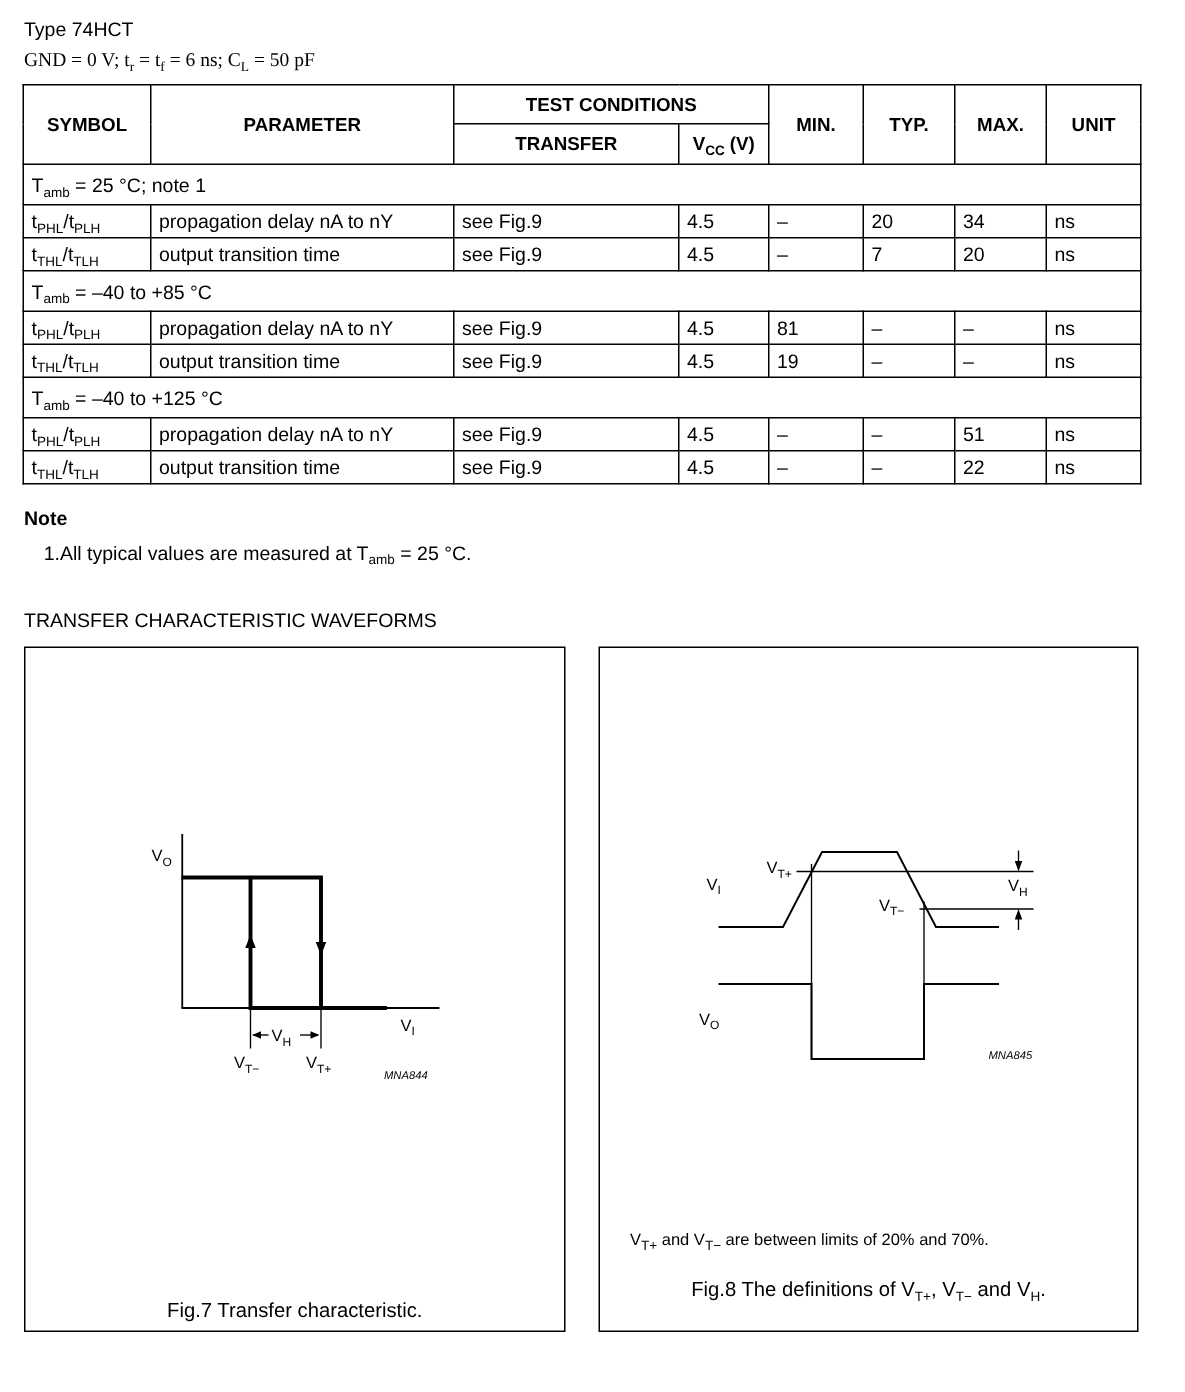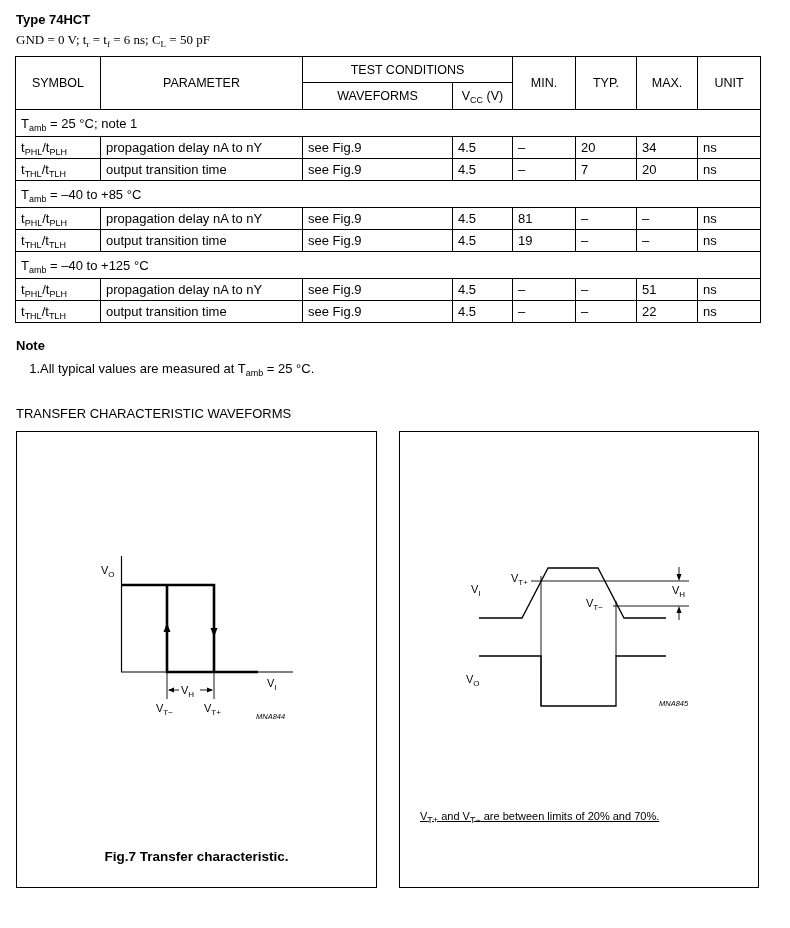--- a/index.html
+++ b/index.html
@@ -1,26 +1,26 @@
 <!DOCTYPE html>
 <html><head>
 <meta charset="utf-8">
 <style>
   html, body { margin:0; padding:0; background:#ffffff; }
   body { width:790px; height:928px; position:relative; overflow:hidden;
          font-family:"Liberation Sans", sans-serif; color:#000; }
   .abs { position:absolute; }
-  .title { left:16px; top:12px; font-size:13px; font-weight:bold; }
+  .title { left:16px; top:12px; font-size:13px; font-weight:normal; }
   .subtitle { left:16px; top:32px; font-size:13px;font-family:Liberation Serif, serif; }
   sub { font-size:9px; vertical-align:-3px; line-height:0; }
   table.spec { position:absolute; left:15px; top:56px; border-collapse:collapse;
                font-size:13px; table-layout:fixed; width:745px; }
   table.spec td, table.spec th { border:1.2px solid #000; padding:0 0 0 5px; height:21px;
                vertical-align:middle; white-space:nowrap; overflow:hidden; }
-  table.spec th { font-weight:normal; text-align:center; padding:0; font-size:12.5px; }
+  table.spec th { font-weight:bold; text-align:center; padding:0; font-size:12.5px; }
   table.spec tr.hdr1 th { height:25px; }
   table.spec tr.hdr2 th { height:26px; }
   table.spec td.group { font-weight:normal; height:26px; }
   table.spec td.group b { font-weight:normal; }
   .note-h { left:16px; top:338px; font-size:13px; font-weight:bold; }
   .note-1 { left:16px; top:361px; font-size:13px;text-align:right; }
   .note-1 .num { display:inline-block; width:24px; }
   .section { left:16px; top:406px; font-size:13px; font-weight:normal; }
   .figbox { position:absolute; border:1.3px solid #000; background:#fff; }
   .caption { position:absolute; font-size:13.5px; text-align:center; width:100%; }
@@ -48,22 +48,22 @@
       <tr class="hdr1">
     <th rowspan="2">SYMBOL</th>
     <th rowspan="2">PARAMETER</th>
     <th colspan="2">TEST CONDITIONS</th>
     <th rowspan="2">MIN.</th>
     <th rowspan="2">TYP.</th>
     <th rowspan="2">MAX.</th>
     <th rowspan="2">UNIT</th>
   </tr>
   <tr class="hdr2">
-    <th>WAVEFORMS</th>
-    <th style="font-weight:normal"><span>V</span><sub>CC</sub><span> (V)</span></th>
+    <th>TRANSFER</th>
+    <th style="font-weight:bold"><span>V</span><sub>CC</sub><span> (V)</span></th>
   </tr>
 
   <tr>
         <td colspan="8" class="group"><b><span>T</span><sub>amb</sub><span> = 25 °C</span></b><span>; note 1</span></td>
       </tr>
   <tr>
     <td><span>t</span><sub>PHL</sub><span>/t</span><sub>PLH</sub></td>
     <td>propagation delay nA to nY</td>
     <td>see Fig.9</td>
     <td>4.5</td>
@@ -158,21 +158,21 @@
       <line x1="199" y1="689" x2="211" y2="689" stroke="#000" stroke-width="0.9"></line>
       <polygon points="212,689 206,686.5 206,691.5" fill="#000"></polygon>
       <text x="100" y="573" font-size="11"><tspan>V</tspan><tspan dy="3" font-size="8">O</tspan></text>
       <text x="266" y="686" font-size="11"><tspan>V</tspan><tspan dy="3" font-size="8">I</tspan></text>
       <text x="180" y="693" font-size="11"><tspan>V</tspan><tspan dy="3" font-size="8">H</tspan></text>
       <text x="155" y="711" font-size="11"><tspan>V</tspan><tspan dy="3" font-size="8">T−</tspan></text>
       <text x="203" y="711" font-size="11"><tspan>V</tspan><tspan dy="3" font-size="8">T+</tspan></text>
       <text x="255" y="718" font-size="7.5" font-style="italic">MNA844</text>
     </g>
   </svg>
-  <div class="caption" style="top:417px;font-weight:bold;">Fig.7  Transfer characteristic.</div>
+  <div class="caption" style="top:434px;">Fig.7  Transfer characteristic.</div>
 </div>
 
 <div class="figbox" style="left:399px; top:431px; width:358px; height:455px;">
   <svg width="358" height="455" style="position:absolute; left:0; top:0;">
     <g transform="translate(-399,-431)">
 
       <polyline points="478,617 521,617 547,567 597,567 623,617 665,617" fill="none" stroke="#000" stroke-width="1.3"></polyline>
 
       <line x1="530" y1="580" x2="688" y2="580" stroke="#000" stroke-width="0.9"></line>
       <line x1="612" y1="605" x2="688" y2="605" stroke="#000" stroke-width="0.9"></line>
@@ -187,14 +187,15 @@
       <line x1="678" y1="609" x2="678" y2="619" stroke="#000" stroke-width="0.9"></line>
       <polygon points="678,605 675.5,612 680.5,612" fill="#000"></polygon>
       <text x="470" y="592" font-size="11"><tspan>V</tspan><tspan dy="3" font-size="8">I</tspan></text>
       <text x="510" y="581" font-size="11"><tspan>V</tspan><tspan dy="3" font-size="8">T+</tspan></text>
       <text x="585" y="606" font-size="11"><tspan>V</tspan><tspan dy="3" font-size="8">T−</tspan></text>
       <text x="671" y="593" font-size="11"><tspan>V</tspan><tspan dy="3" font-size="8">H</tspan></text>
       <text x="465" y="682" font-size="11"><tspan>V</tspan><tspan dy="3" font-size="8">O</tspan></text>
       <text x="658" y="705" font-size="7.5" font-style="italic">MNA845</text>
     </g>
   </svg>
-  <div class="abs small" style="left:20px; top:378px;text-decoration:underline;"><span>V</span><sub>T+</sub><span> and V</span><sub>T−</sub><span> are between limits of 20% and 70%.</span></div>
+  <div class="abs small" style="left:20px; top:389px;"><span>V</span><sub>T+</sub><span> and V</span><sub>T−</sub><span> are between limits of 20% and 70%.</span></div>
+  <div class="caption" style="top:420px;"><span>Fig.8  The definitions of V</span><sub>T+</sub><span>, V</span><sub>T−</sub><span> and V</span><sub>H</sub><span>.</span></div>
 </div>
 
 </body></html>

